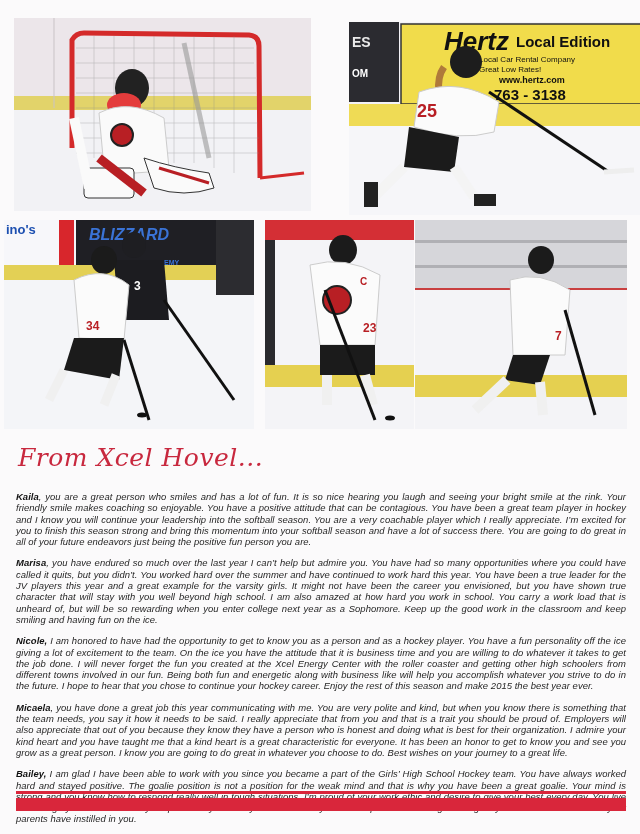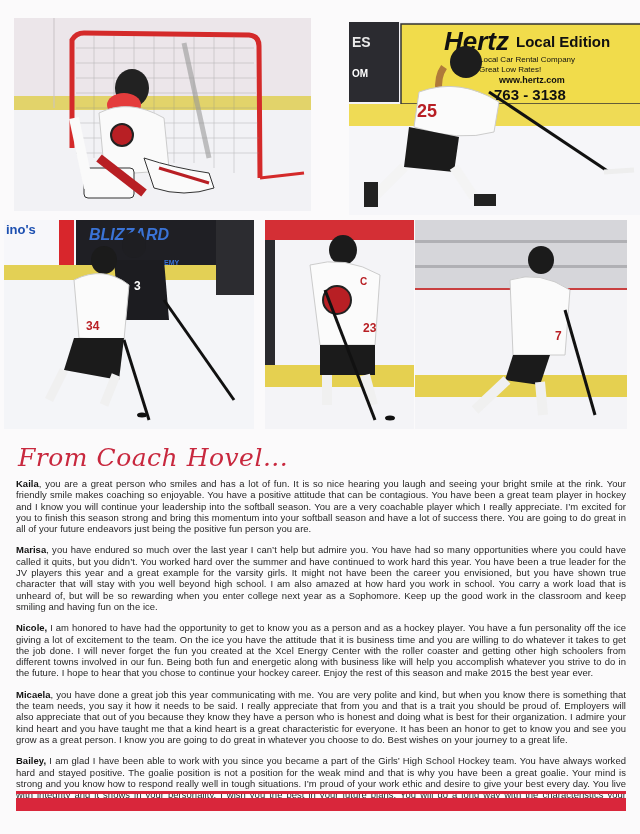--- a/index.html
+++ b/index.html
@@ -14,21 +14,21 @@
   #p2 { left: 313px; top: 22px; width: 327px; height: 193px; margin-left: 36px; }
   #p3 { left: 4px; top: 220px; width: 250px; height: 209px; }
   #p4 { left: 265px; top: 220px; width: 149px; height: 209px; }
   #p5 { left: 415px; top: 220px; width: 212px; height: 209px; }
 
   .title {
     position: absolute; left: 18px; top: 443px;
     font-family: "DejaVu Serif", serif; font-style: italic;
     font-size: 25px; color: #c8283e; letter-spacing: 0.5px; white-space: nowrap;
   }
-  .letters { position: absolute; left: 16px; top: 478px; width: 610px; }
+  .letters { position: absolute; left: 16px; top: 491px; width: 610px; font-style: italic; }
   .para {
     font-size: 9.45px; line-height: 11.3px; text-align: justify; margin: 0 0 10px 0;
     color: #262626; letter-spacing: 0.05px;
   }
   .para b { font-weight: 700; color: #111; }
   .rule-thin { position: absolute; left: 16px; width: 610px; top: 791px; height: 3px; background: #d9263b; }
   .rule-thick { position: absolute; left: 16px; width: 610px; top: 798px; height: 13px; background: #d9263b; }
 </style>
 </head>
 <body>
@@ -151,21 +151,21 @@
     <ellipse cx="126" cy="40" rx="13" ry="14" fill="#1b1b1b"></ellipse>
     <path d="M95 60 Q125 50 155 70 L150 135 L98 135 Z" fill="#fbfbfb" stroke="#ccc"></path>
     <text x="140" y="120" font-family="Liberation Sans, sans-serif" font-size="12" font-weight="bold" fill="#b81f24">7</text>
     <path d="M98 135 L135 135 L125 165 L90 160 Z" fill="#1b1b1b"></path>
     <path d="M92 160 L60 190" stroke="#f0f0f0" stroke-width="10"></path>
     <path d="M125 162 L128 195" stroke="#f0f0f0" stroke-width="10"></path>
     <path d="M150 90 L180 195" stroke="#111" stroke-width="3"></path>
   </svg>
 </div>
 
-<div class="title">From Coach Hovel...</div>
+<div class="title">From Xcel Hovel...</div>
 
 <div class="letters">
   <p class="para"><b>Kaila</b><span>,</span><span> you are a great person who smiles and has a lot of fun.  It is so nice hearing you laugh and seeing your bright smile at the rink.  Your friendly smile makes coaching so enjoyable. You have a positive attitude that can be contagious. You have been a great team player in hockey and I know you will continue your leadership into the softball season.  You are a very coachable player which I really appreciate.  I’m excited for you to finish this season strong and bring this momentum into your softball season and have a lot of success there.  You are going to do great in all of your future endeavors just being the positive fun person you are.</span></p>
   <p class="para"><b>Marisa</b><span>,</span><span> you have endured so much over the last year I can’t help but admire you. You have had so many opportunities where you could have called it quits, but you didn’t. You worked hard over the summer and have continued to work hard this year.  You have been a true leader for the JV players this year and a great example for the varsity girls.  It might not have been the career you envisioned, but you have shown true character that will stay with you well beyond high school.  I am also amazed at how hard you work in school.  You carry a work load that is unheard of, but will be so rewarding when you enter college next year as a Sophomore.  Keep up the good work in the classroom and keep smiling and having fun on the ice.</span></p>
   <p class="para"><b>Nicole,</b><span></span><span> I am honored to have had the opportunity to get to know you as a person and as a hockey player.  You have a fun personality off the ice giving a lot of excitement to the team.  On the ice you have the attitude that it is business time and you are willing to do whatever it takes to get the job done.  I will never forget the fun you created at the Xcel Energy Center with the roller coaster and getting other high schoolers from different towns involved in our fun.  Being both fun and energetic along with business like will help you accomplish whatever you strive to do in the future.  I hope to hear that you chose to continue your hockey career.  Enjoy the rest of this season and make 2015 the best year ever.</span></p>
   <p class="para"><b>Micaela</b><span>,</span><span> you have done a great job this year communicating with me. You are very polite and kind, but when you know there is something that the team needs, you say it how it needs to be said.  I really appreciate that from you and that is a trait you should be proud of.  Employers will also appreciate that out of you because they know they have a person who is honest and doing what is best for their organization.  I admire your kind heart and you have taught me that a kind heart is a great characteristic for everyone.  It has been an honor to get to know you and see you grow as a great person. I know you are going to do great in whatever you choose to do.  Best wishes on your journey to a great life.</span></p>
   <p class="para"><b>Bailey,</b><span></span><span>  I am glad I have been able to work with you since you became a part of the Girls’ High School Hockey team.  You have always worked hard and stayed positive.  The goalie position is not a position for the weak mind and that is why you have been a great goalie.  Your mind is strong and you know how to respond really well in tough situations.  I’m proud of your work ethic and desire to give your best every day.  You live with integrity and it shows in your personality.  I wish you the best in your future plans.  You will go a long way with the characteristics your parents have instilled in you.</span></p>
 </div>
 
 <div class="rule-thin"></div>

